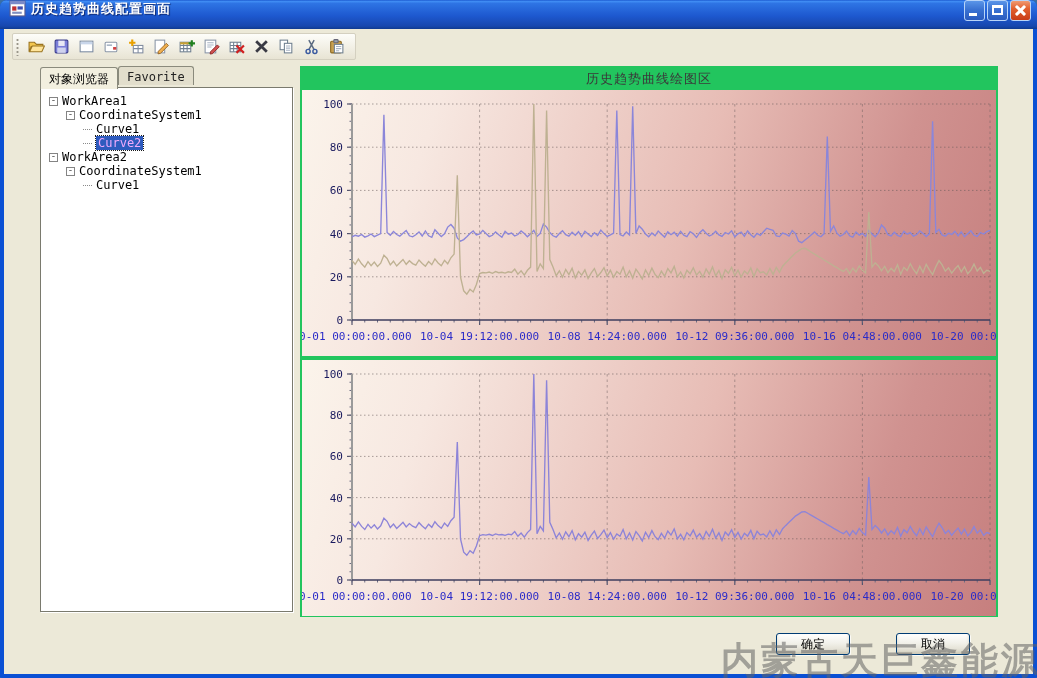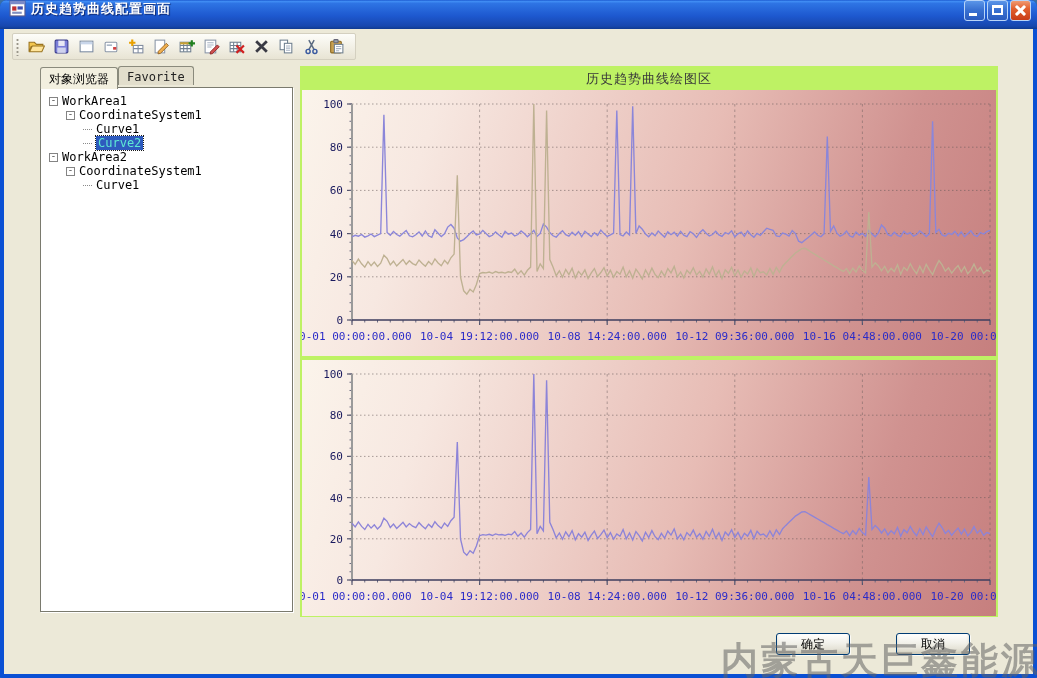--- a/index.html
+++ b/index.html
@@ -47,24 +47,24 @@
   .tab.inactive { background:#E2DECC; height:19px; font-family:"DejaVu Sans Mono",monospace; color:#222; }
   .tree-box { position:absolute; left:36px; top:58px; width:253px; height:525px;
               background:#fff; border:1px solid #7A7A6E; box-shadow:1px 1px 0 #fff; z-index:2;
               padding:6px 4px; overflow:hidden; }
   .tree-item { font-family:"DejaVu Sans Mono",monospace; font-size:12px; color:#000;
                height:14px; line-height:14px; white-space:nowrap; cursor:pointer; display:flex; align-items:center;}
   .expand-box { display:inline-block; width:9px; height:9px; border:1px solid #848484; background:#fff;
                 color:#404040; font-size:9px; line-height:7px; text-align:center; margin-right:4px;
                 font-family:"Liberation Mono",monospace; flex:0 0 auto;}
   .leaf-dash { display:inline-block; width:9px; height:1px; border-bottom:1px dotted #8a8a8a; margin-right:4px; flex:0 0 auto;}
-  .tree-label.selected { background:#2E5BBE; color:#5eead4; outline:1px dotted #1a1a1a; padding:0 2px; }
+  .tree-label.selected { background:#2E5BBE; color:#f0abfc; outline:1px dotted #1a1a1a; padding:0 2px; }
   
   .chart-panel { position:absolute; left:296px; top:37px; width:698px; height:551px;
-                 background:#bef264; z-index:1; }
+                 background:#22c55e; z-index:1; }
   .chart-panel-title { text-align:center; font-size:13px; color:#3A3A3A; padding-top:4px; letter-spacing:1px;}
   .chart-block { position:absolute; left:2px; width:694px;
                  background:linear-gradient(108deg,#FBF4EB 0%,#F7E8E1 18%,#E7BCB5 55%,#D09290 80%,#C67F7E 100%); }
   .chart-block.b1 { top:24px; height:266px; }
   .chart-block.b2 { top:294px; height:256px; }
   .chart-block svg { display:block; }
   .grid-h { stroke:rgba(100,88,88,0.55); stroke-width:1; stroke-dasharray:1.5,2.5; }
   .grid-v { stroke:rgba(110,95,95,0.5); stroke-width:1; stroke-dasharray:2.5,3; }
   .axis-y { stroke:#9a9a9a; stroke-width:2; }
   .axis-x { stroke:#3C3C5E; stroke-width:1.6; }

